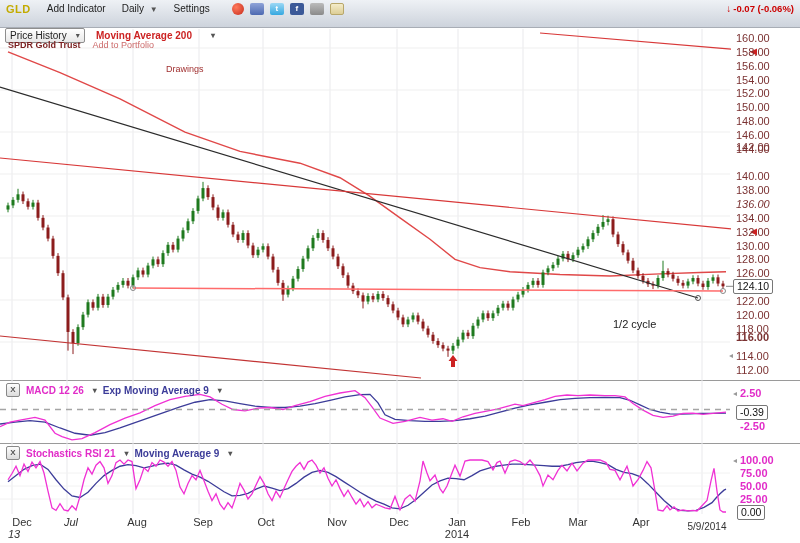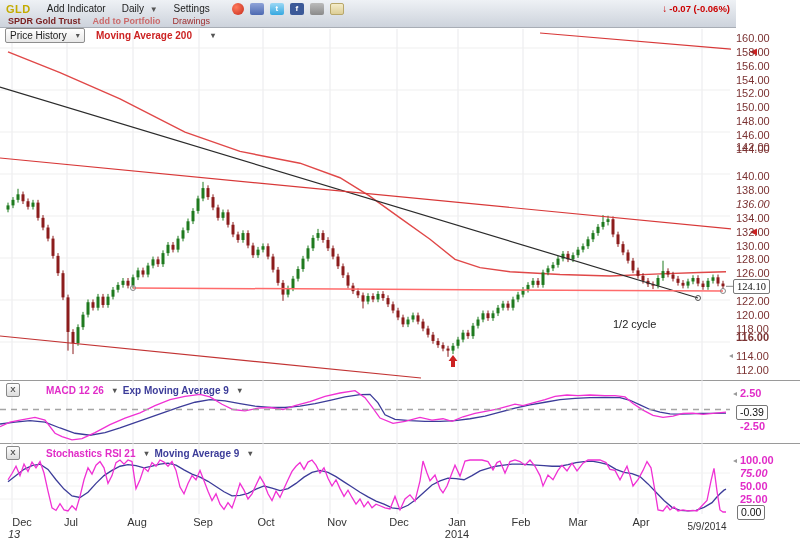--- a/index.html
+++ b/index.html
@@ -1,59 +1,59 @@
 <!DOCTYPE html>
 <html><head>
 <meta charset="utf-8">
 <style>
   html,body{margin:0;padding:0;background:#fff;font-family:"Liberation Sans",sans-serif;}
   #stage{position:relative;width:800px;height:543px;overflow:hidden;background:#fff;}
   
-  #toolbar{position:absolute;left:0;top:0;width:736px;height:27px;
+  #toolbar{position:absolute;left:0;top:0;width:800px;height:27px;
     background:linear-gradient(#eef1f5,#cdd3dc);border-bottom:1px solid #a8adb5;z-index:30;}
   #row1{position:absolute;left:6px;top:2px;height:13px;display:flex;align-items:center;gap:16px;font-size:10px;color:#333;}
   .symbol{color:#c3ab00;font-weight:bold;font-size:11px;letter-spacing:.5px;}
   .tb-item{cursor:default;color:#222;text-align:right;}
   .dd-arrow{color:#555;font-size:8px;margin-left:3px;}
   #icon-cluster{display:flex;gap:6px;align-items:center;margin-left:6px;}
   .tbicon{width:14px;height:12px;border-radius:2px;display:inline-flex;align-items:center;justify-content:center;
     font-size:8px;color:#fff;font-weight:bold;}
   .icon-alert{background:radial-gradient(circle at 35% 35%,#ff7a5c,#c62b1d);border-radius:50%;width:12px;height:12px;}
   .icon-cube{background:linear-gradient(#8fa3d8,#4d69b1);}
   .icon-twitter{background:linear-gradient(#9bd8f5,#35a8e0);color:#fff;}
   .icon-facebook{background:#3b5998;}
   .icon-camera{background:linear-gradient(#bbb,#8a8a8a);}
   .icon-notes{background:linear-gradient(#f4ecc9,#ddce96);border:1px solid #b8a76a;width:12px;height:10px;}
   #change-area{position:absolute;right:6px;top:3px;display:flex;align-items:center;gap:2px;
     font-size:9.5px;color:#cc0000;font-weight:bold;}
   .down-arrow-icon{color:#cc0000;font-size:10px;}
   #row2{position:absolute;left:8px;top:16px;display:flex;gap:12px;align-items:center;font-size:9px;}
   #security-name{color:#7a1f1f;font-weight:bold;}
-  #add-portfolio{color:#cc6a6a;font-weight:bold;}
-  #drawings{color:#a03030;}
+  #add-portfolio{color:#cc6a6a;}
+  #drawings{color:#a03030;margin-top:48px;}
   
   #price-selector{position:absolute;left:5px;top:28px;z-index:20;background:linear-gradient(#fff,#e8e8e8);
     border:1px solid #8e8e8e;border-radius:2px;font-size:10px;color:#222;padding:1px 4px;display:flex;gap:6px;align-items:center;}
   #ma-overlay-label{position:absolute;left:96px;top:30px;z-index:20;font-size:10px;font-weight:bold;color:#cc2222;display:flex;gap:16px;align-items:center;}
   
   #chart-svg{position:absolute;left:0;top:0;z-index:1;}
   
   .price-label{position:absolute;left:736px;width:60px;font-size:11px;color:#7b3232;z-index:10;}
   .pink-label{position:absolute;left:740px;font-size:11px;color:#e12cc8;font-weight:bold;z-index:10;}
   .value-box{position:absolute;background:#fff;border:1px solid #777;border-radius:2px;
     font-size:10.5px;color:#111;padding:0 3px;z-index:12;line-height:13px;}
   .axis-marker{position:absolute;font-size:8px;color:#999;z-index:11;}
   .month-label{position:absolute;top:516px;font-size:11px;color:#333;z-index:10;transform:translateX(-50%);}
   .year-label{position:absolute;top:528px;font-size:11px;color:#333;z-index:10;transform:translateX(-50%);}
   #date-label{position:absolute;top:521px;font-size:10px;color:#333;z-index:10;transform:translateX(-50%);}
   
   .ind-header{position:absolute;display:flex;align-items:center;gap:6px;z-index:20;font-size:10px;font-weight:bold;}
   .close-btn{width:12px;height:12px;border:1px solid #888;border-radius:2px;background:linear-gradient(#fdfdfd,#dcdcdc);
     color:#555;font-size:8px;font-weight:bold;display:inline-flex;align-items:center;justify-content:center;line-height:1;}
-  .magenta{color:#e12cc8;margin-left:20px;}
+  .magenta{color:#e12cc8;}
   .navy{color:#3c3c99;}
   #annotation-half-cycle{position:absolute;font-size:11px;color:#222;z-index:9;}
 </style>
 </head>
 <body>
 
 <div id="stage">
 
   <div id="toolbar">
     <div id="row1">
@@ -499,40 +499,40 @@
       <span class="price-label" style="top: 239.501px;">130.00</span>
       <span class="price-label" style="top: 253.334px;">128.00</span>
       <span class="price-label" style="top: 267.168px;">126.00</span>
       <span class="price-label" style="top: 281.001px;">124.00</span>
       <span class="price-label" style="top: 294.835px;">122.00</span>
       <span class="price-label" style="top: 308.668px;">120.00</span>
       <span class="price-label" style="top: 322.501px;">118.00</span>
       <span class="price-label" style="top: 331px; font-weight: bold;">116.00</span>
       <span class="price-label" style="top: 350.168px;">114.00</span>
       <span class="price-label" style="top: 364.002px;">112.00</span>
-      <span class="value-box" style="left: 733px; top: 279.31px; font-family: Liberation Serif, serif;">124.10</span>
+      <span class="value-box" style="left: 733px; top: 279.31px;">124.10</span>
       <span class="axis-marker" style="left: 729px; top: 351.168px;">◂</span>
     </div>
   <div id="macd-axis">
       <span class="pink-label" style="top: 387px;">2.50</span>
       <span class="pink-label" style="top: 420px;">-2.50</span>
       <span class="axis-marker" style="left: 733px; top: 389px;">◂</span>
       <span class="value-box" style="left: 736px; top: 405.074px;">-0.39</span>
     </div>
   <div id="stoch-axis">
       <span class="pink-label" style="top: 454px; text-align: center;">100.00</span>
-      <span class="pink-label" style="top: 467px; font-style: italic;">75.00</span>
+      <span class="pink-label" style="top: 467px;">75.00</span>
       <span class="pink-label" style="top: 480px;">50.00</span>
       <span class="pink-label" style="top: 493px;">25.00</span>
       <span class="axis-marker" style="left: 733px; top: 456px;">◂</span>
       <span class="value-box" style="left: 737px; top: 505px;">0.00</span>
     </div>
   <div id="time-axis">
       <span class="month-label" style="left: 22px;">Dec</span>
-      <span class="month-label" style="left: 71px;">Jul</span>
+      <span class="month-label" style="left: 71px; font-style: italic;">Jul</span>
       <span class="month-label" style="left: 137px;">Aug</span>
       <span class="month-label" style="left: 203px;">Sep</span>
       <span class="month-label" style="left: 266px;">Oct</span>
       <span class="month-label" style="left: 337px;">Nov</span>
       <span class="month-label" style="left: 399px;">Dec</span>
       <span class="month-label" style="left: 457px;">Jan</span>
       <span class="month-label" style="left: 521px;">Feb</span>
       <span class="month-label" style="left: 578px;">Mar</span>
       <span class="month-label" style="left: 641px;">Apr</span>
       <span class="year-label" style="left: 14px; font-style: italic;">13</span>

